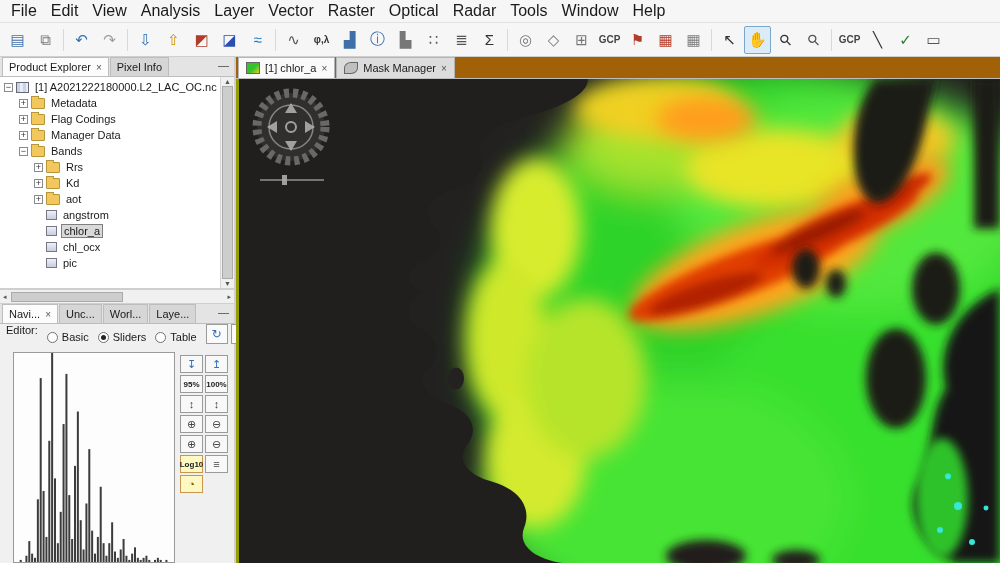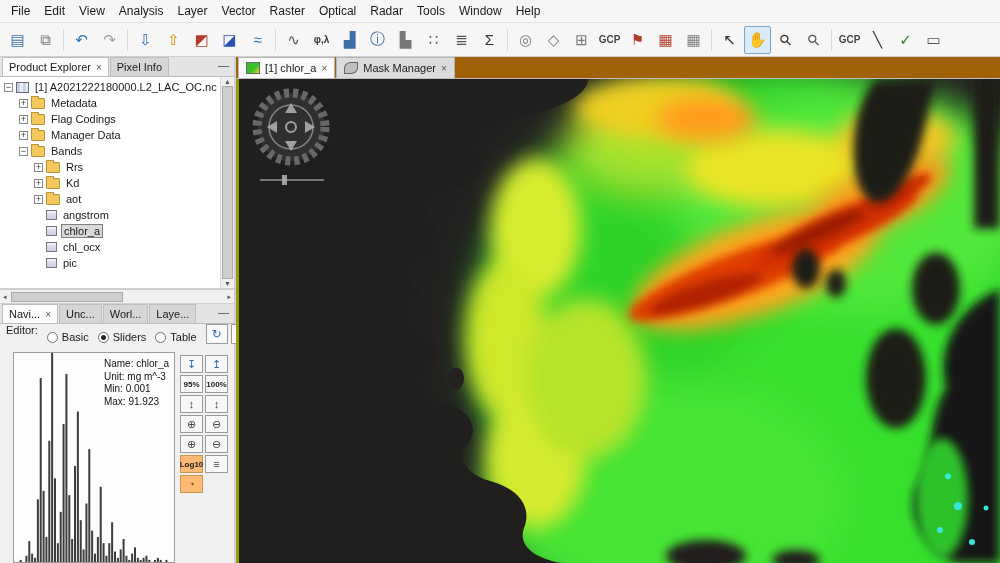--- a/index.html
+++ b/index.html
@@ -1,20 +1,20 @@
 <!DOCTYPE html>
 <html><head>
 <meta charset="utf-8">
 <style>
   html,body{margin:0;padding:0}
   body{width:1000px;height:563px;overflow:hidden;font-family:"Liberation Sans","DejaVu Sans",sans-serif;font-size:12px;color:#1a1a1a;background:#f0f0f0}
   .app{display:flex;flex-direction:column;width:1000px;height:563px}
   
   .menubar{height:22px;display:flex;align-items:center;background:#f6f6f6;border-bottom:1px solid #e2e2e2;padding-left:4px;flex:none}
-  .menu-item{padding:2px 7px;font-size:12px;cursor:default}
+  .menu-item{padding:2px 7px;font-size:16px;cursor:default}
   
   .toolbar{height:33px;display:flex;align-items:center;background:#f6f6f6;border-bottom:1px solid #cfcfcf;padding:0 4px;gap:1px;flex:none}
   .tb-btn{width:25px;height:26px;display:flex;align-items:center;justify-content:center;font-size:15px;border:1px solid transparent;border-radius:2px;cursor:default;flex:none}
   .tb-btn.small{font-size:10px;font-weight:bold;letter-spacing:0}
   .tb-btn.rot{transform:rotate(-45deg)}
   .tb-btn.pressed{background:#dcebf8;border-color:#7aa7cc}
   .tb-sep{width:1px;height:22px;background:#d8d8d8;margin:0 3px;flex:none}
   
   .body{flex:1;display:flex;min-height:0}
   .left{width:234px;flex:none;display:flex;flex-direction:column;border-right:2px solid #cfcfcf;background:#f0f0f0;min-height:0}
@@ -48,21 +48,21 @@
   .radio.sel::after{content:"";position:absolute;left:2px;top:2px;width:5px;height:5px;border-radius:50%;background:#222}
   .editor-side{margin-left:auto;display:flex;gap:3px}
   .side-btn{width:20px;height:18px;border:1px solid #9a9a9a;background:#fafafa;display:flex;align-items:center;justify-content:center;font-size:12px;color:#2f6fb2}
   .colormanip{flex:1;display:flex;padding:2px 2px 0 13px;gap:5px;background:#f0f0f0;min-height:0}
   .hist{flex:1;background:#fdfdfd;border:1px solid #9a9a9a;position:relative;overflow:hidden}
   .hist svg{position:absolute;left:0;top:0;width:100%;height:100%}
   .hist-overlay{position:absolute;top:5px;right:5px;font-size:10px;line-height:12.5px;color:#111}
   .pal-btns{width:52px;flex:none;display:grid;grid-template-columns:repeat(2,23px);grid-auto-rows:18px;gap:2px;align-content:start;padding-top:3px}
   .pbtn{border:1px solid #9a9a9a;background:#f8f8f8;display:flex;align-items:center;justify-content:center;font-size:11px;box-sizing:border-box}
   .pbtn.txt{font-size:8px;font-weight:bold}
-  .pbtn.active{background:#fdba74;border-color:#c9964e}
+  .pbtn.active{background:#fef9c3;border-color:#c9964e}
   
   .main{flex:1;display:flex;flex-direction:column;min-width:0}
   .dtabs{height:21px;background:#a16207;border-bottom:1px solid #bdbdbd;display:flex;align-items:flex-end;padding-left:2px;flex:none}
   .dtab{height:20px;display:flex;align-items:center;gap:5px;padding:0 7px;font-size:11px;background:#dcdcdc;border:1px solid #b5b5b5;border-bottom:none;margin-right:1px}
   .dtab.active{background:#fafafa}
   .dtab .x{font-size:10px;color:#555}
   .ticon-image{width:12px;height:10px;background:linear-gradient(135deg,#35c22a 55%,#e8d22a);border:1px solid #666;flex:none}
   .ticon-mask{width:12px;height:10px;background:#bfbfbf;border:1px solid #666;border-radius:50% 0 50% 0;flex:none}
   .canvas{flex:1;position:relative;background:#222120;min-height:0}
   .canvas > svg.map{position:absolute;left:0;top:0;width:100%;height:100%}
@@ -305,26 +305,20 @@
               <rect x="76.79" y="98" width="1.25" height="2" fill="#3c3c3c"></rect>
               <rect x="78.57" y="99" width="1.25" height="1" fill="#3c3c3c"></rect>
               <rect x="80.36" y="98" width="1.25" height="2" fill="#3c3c3c"></rect>
               <rect x="82.14" y="97" width="1.25" height="3" fill="#3c3c3c"></rect>
               <rect x="83.93" y="99" width="1.25" height="1" fill="#3c3c3c"></rect>
               <rect x="87.50" y="99" width="1.25" height="1" fill="#3c3c3c"></rect>
               <rect x="89.29" y="98" width="1.25" height="2" fill="#3c3c3c"></rect>
               <rect x="91.07" y="99" width="1.25" height="1" fill="#3c3c3c"></rect>
               <rect x="94.64" y="99" width="1.25" height="1" fill="#3c3c3c"></rect>
             </svg>
-          <div class="hist-overlay">
-            <div>Name: chlor_a</div>
-            <div>Unit: mg m^-3</div>
-            <div>Min: 0.001</div>
-            <div>Max: 91.923</div>
-          </div>
         </div>
         <div class="pal-btns">
             <div class="pbtn" style="color: rgb(47, 111, 178);">↧</div>
             <div class="pbtn" style="color: rgb(47, 111, 178);">↥</div>
             <div class="pbtn txt">95%</div>
             <div class="pbtn txt">100%</div>
             <div class="pbtn" style="color: rgb(68, 68, 68);">↕</div>
             <div class="pbtn" style="color: rgb(68, 68, 68);">↕</div>
             <div class="pbtn" style="color: rgb(68, 68, 68);">⊕</div>
             <div class="pbtn" style="color: rgb(68, 68, 68);">⊖</div>

